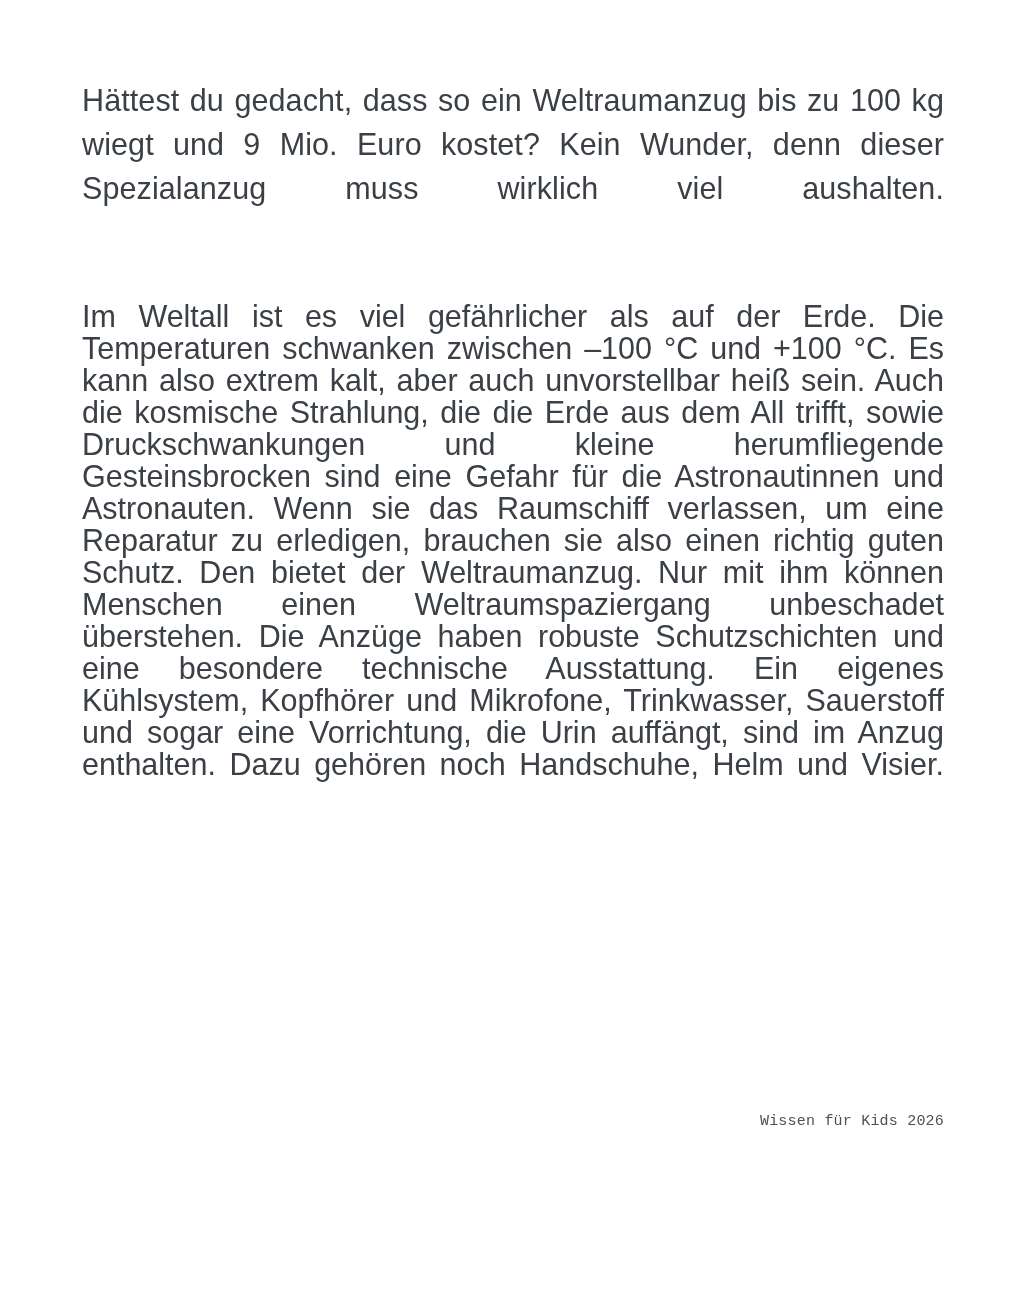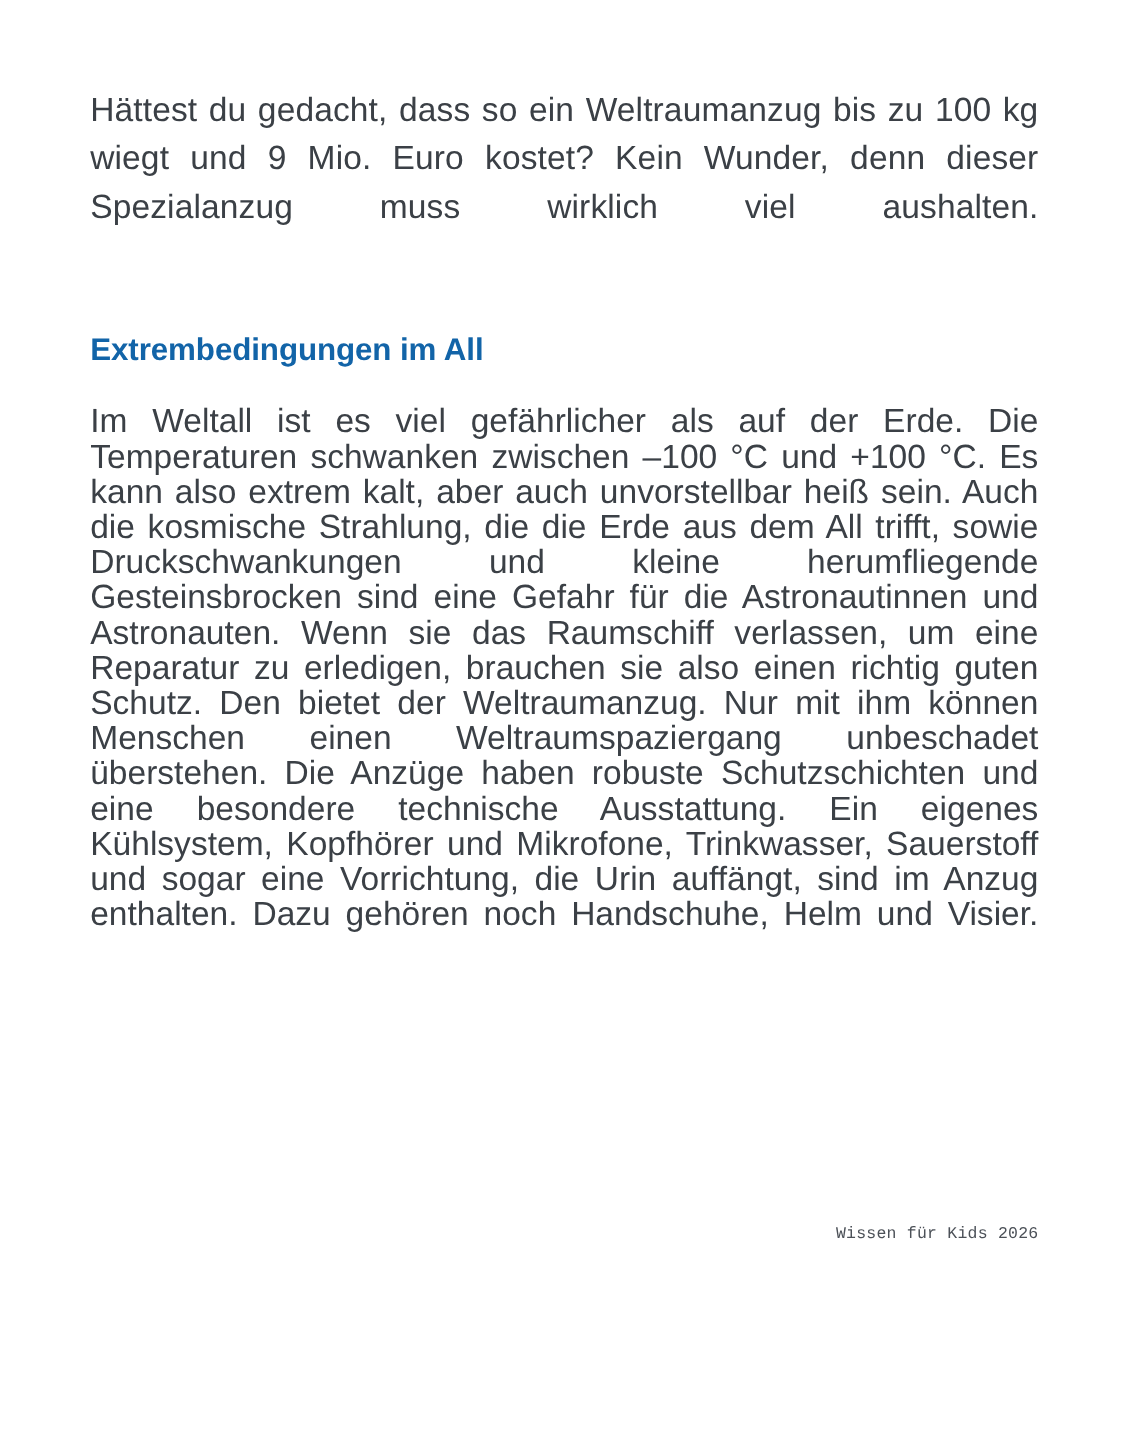--- a/index.html
+++ b/index.html
@@ -74,19 +74,18 @@
     font-family: Liberation Mono, monospace;
   }
 </style>
 </head>
 <body>
 
 <div class="page">
 
   <p class="para intro">Hättest du gedacht, dass so ein Weltraumanzug bis zu 100 kg wiegt und 9 Mio. Euro kostet? Kein Wunder, denn dieser Spezialanzug muss wirklich viel aushalten.</p>
 
-  <h2 class="heading">Extrembedingungen im All</h2>
 
   <p class="body-text">Im Weltall ist es viel gefährlicher als auf der Erde. Die Temperaturen schwanken zwischen –100 °C und +100 °C. Es kann also extrem kalt, aber auch unvorstellbar heiß sein. Auch die kosmische Strahlung, die die Erde aus dem All trifft, sowie Druckschwankungen und kleine herumfliegende Gesteinsbrocken sind eine Gefahr für die Astronautinnen und Astronauten. Wenn sie das Raumschiff verlassen, um eine Reparatur zu erledigen, brauchen sie also einen richtig guten Schutz. Den bietet der Weltraumanzug. Nur mit ihm können Menschen einen Weltraumspaziergang unbeschadet überstehen. Die Anzüge haben robuste Schutzschichten und eine besondere technische Ausstattung. Ein eigenes Kühlsystem, Kopfhörer und Mikrofone, Trinkwasser, Sauerstoff und sogar eine Vorrichtung, die Urin auffängt, sind im Anzug enthalten. Dazu gehören noch Handschuhe, Helm und Visier.</p>
 
   <div class="footer">Wissen für Kids 2026</div>
 
 </div>
 
 </body></html>

